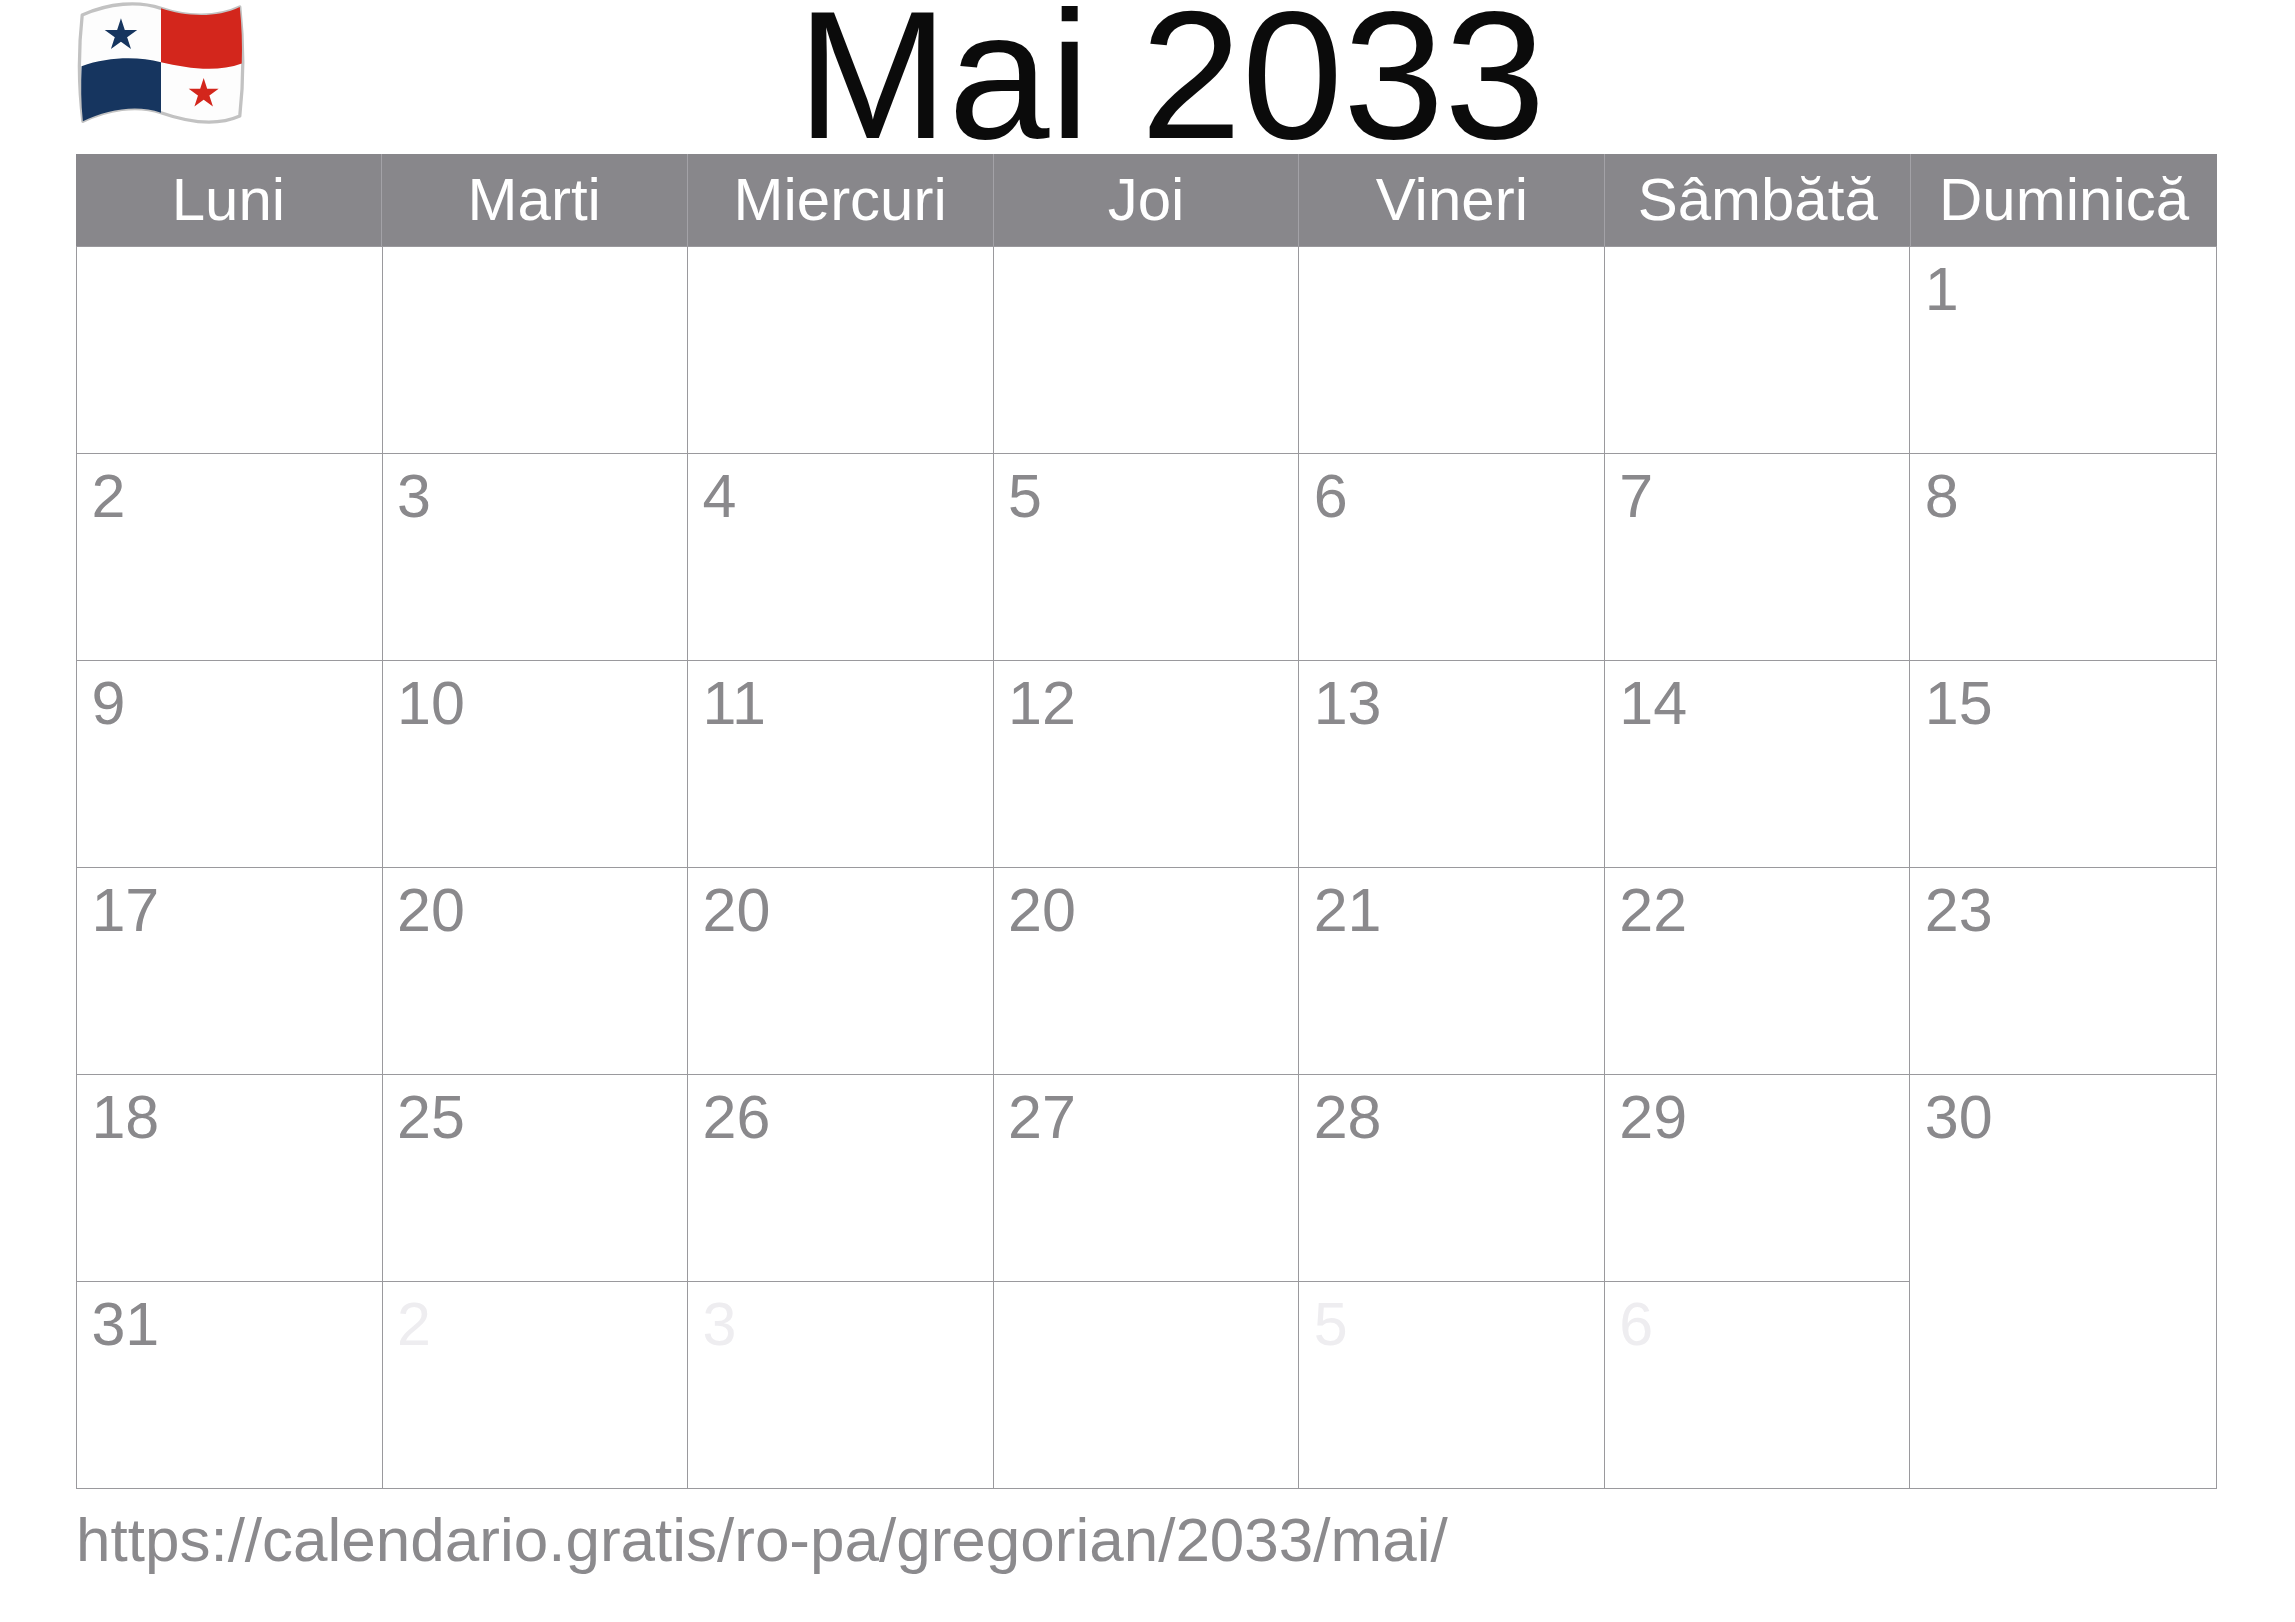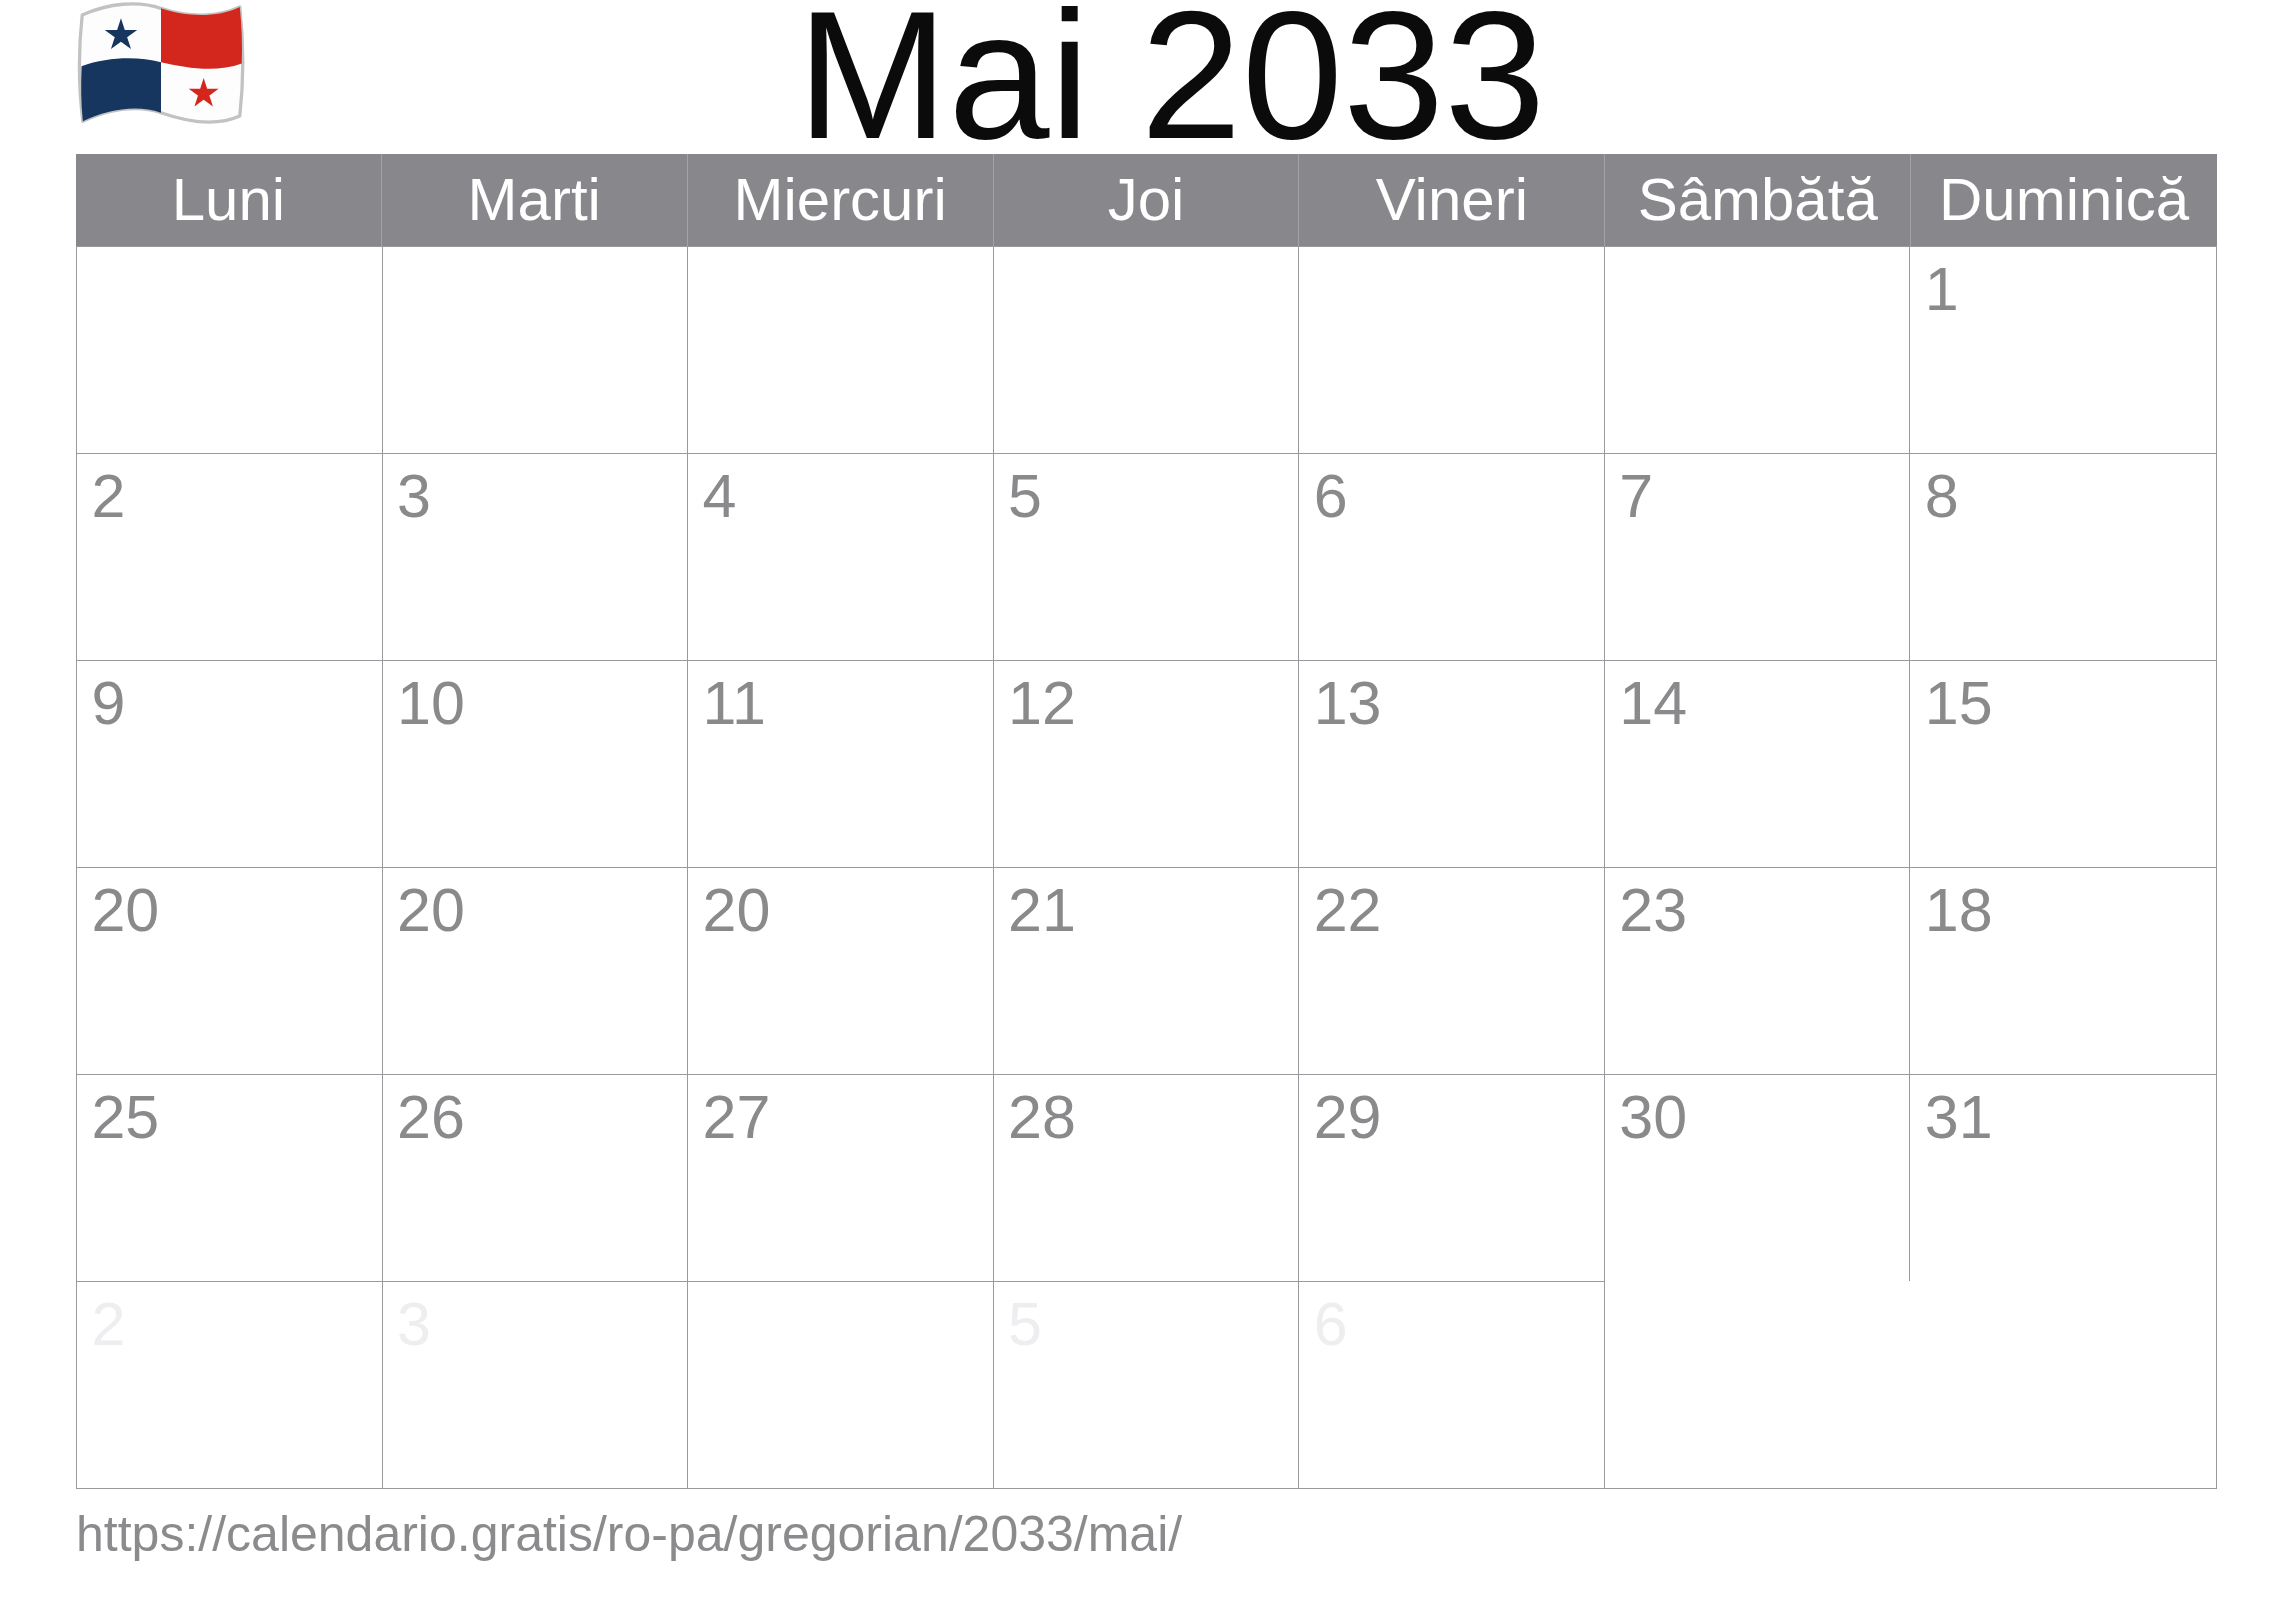--- a/index.html
+++ b/index.html
@@ -49,21 +49,21 @@
   }
   .cell:nth-child(7n){border-right:none;}
   .daynum{
     font-size:61px;line-height:1.02;color:#8a898c;
     display:inline-block;
   }
   .ghost .daynum{color:#eeedf0;}
   
   .source-url{
     position:absolute;left:76px;top:1509px;
-    font-size:50px;line-height:1;color:#8b8a8d;
+    font-size:62px;line-height:1;color:#8b8a8d;
     white-space:nowrap;
   }
 </style>
 </head>
 <body>
 
 <div class="flag">
   <svg viewBox="0 0 262 190" xmlns="http://www.w3.org/2000/svg" aria-hidden="true">
     <path d="M11,21 C52,3 96,-1 131,11 C166,23 214,27 251,9
              C257,64 257,122 251,175 C213,192 168,183 131,170
@@ -109,20 +109,21 @@
     <div class="cell"><span class="daynum">8</span></div>
 
     <div class="cell"><span class="daynum">9</span></div>
     <div class="cell"><span class="daynum">10</span></div>
     <div class="cell"><span class="daynum">11</span></div>
     <div class="cell"><span class="daynum">12</span></div>
     <div class="cell"><span class="daynum">13</span></div>
     <div class="cell"><span class="daynum">14</span></div>
     <div class="cell"><span class="daynum">15</span></div>
 
+    <div class="cell"><span class="daynum">17</span></div>
     <div class="cell"><span class="daynum">20</span></div>
     <div class="cell"><span class="daynum">20</span></div>
     <div class="cell"><span class="daynum">20</span></div>
     <div class="cell"><span class="daynum">21</span></div>
     <div class="cell"><span class="daynum">22</span></div>
 
     <div class="cell"><span class="daynum">23</span></div>
     <div class="cell"><span class="daynum">18</span></div>
     <div class="cell"><span class="daynum">25</span></div>
     <div class="cell"><span class="daynum">26</span></div>

